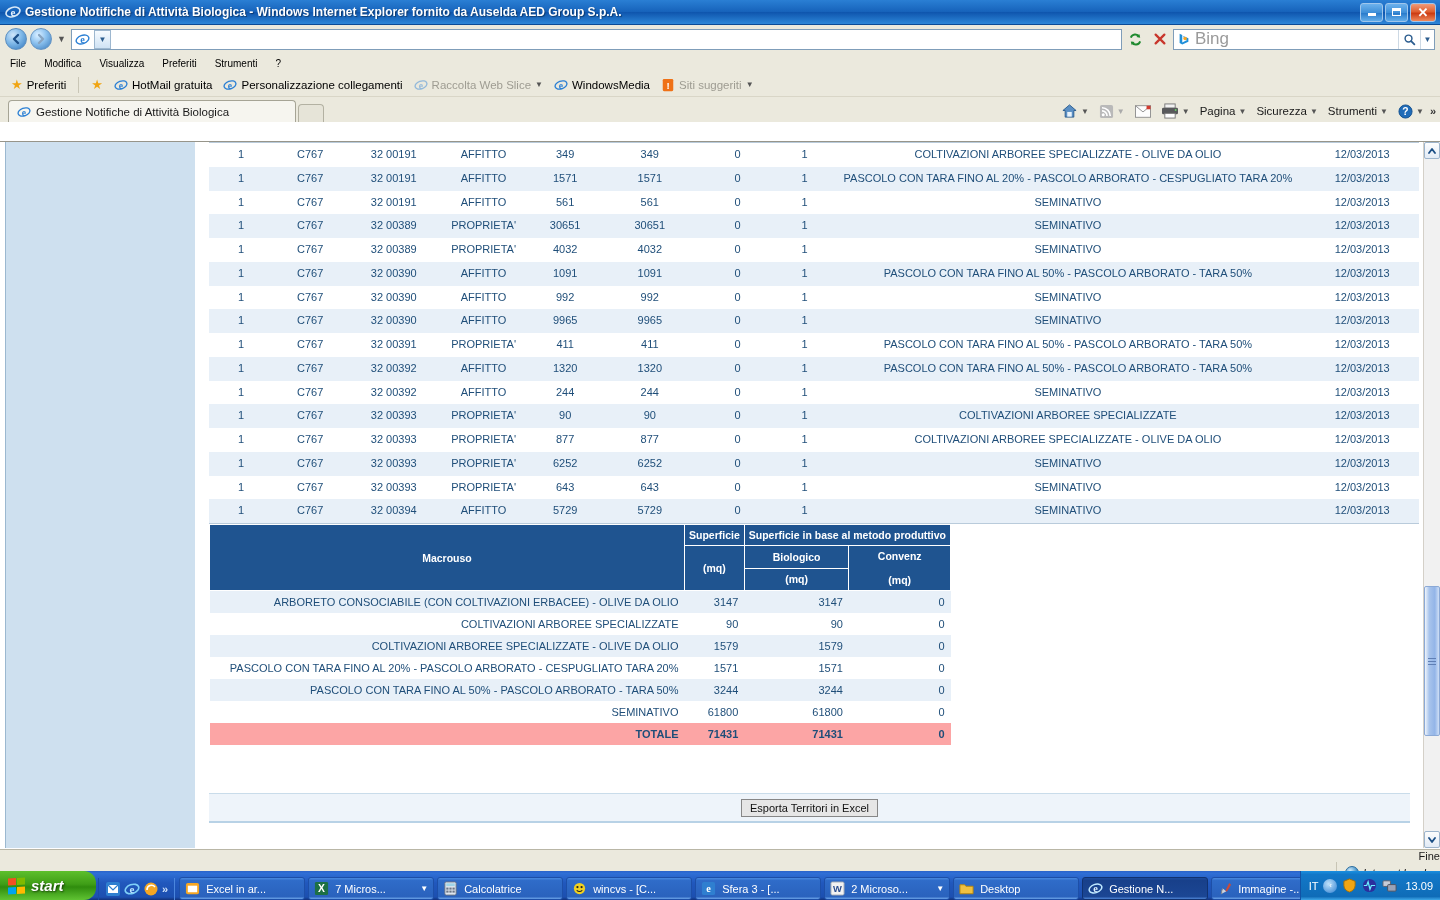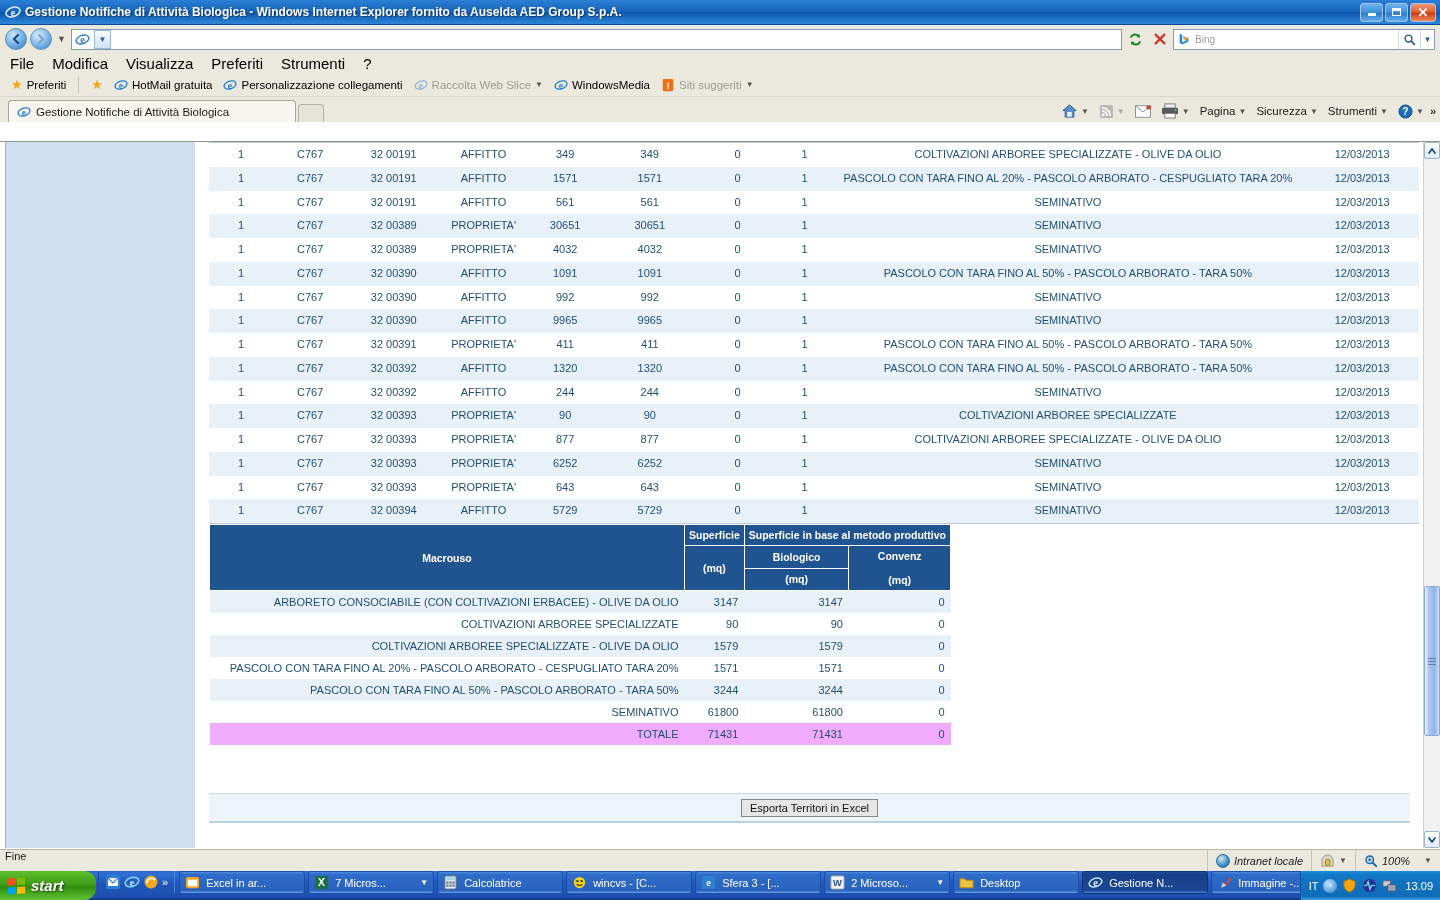--- a/index.html
+++ b/index.html
@@ -76,32 +76,32 @@
   .abtn {
     width: 21px; height: 21px; border: 1px solid transparent;
     display: flex; align-items: center; justify-content: center;
     font-size: 13px; font-weight: bold;
   }
   .search-wrap {
     width: 262px; height: 21px; background: #fff; border: 1px solid #7f9db9;
     display: flex; align-items: center; padding-left: 3px;
   }
   .bing-o { width:14px;height:14px; margin-right:4px; flex:none;}
-  .search-ph { font-size: 10px; color: #9a9a9a; flex: 1; }
+  .search-ph { font-size: 17px; color: #9a9a9a; flex: 1; }
   .search-go, .search-caret {
     height: 19px; border-left: 1px solid #cdd9e4;
     display: flex; align-items: center; justify-content: center; color: #2c5d8f;
   }
   .search-go { width: 22px; }
   .search-caret { width: 14px; font-size: 8px; }
 
   
   .menubar {
     height: 20px; background: #ebe9dd; display: flex; align-items: center;
-    padding-left: 10px; gap: 18px; font-size: 15px; color: #000;
+    padding-left: 10px; gap: 18px; font-size: 10px; color: #000;
   }
   
   .favbar {
     height: 24px; background: #ebe9dd; display: flex; align-items: center;
     padding-left: 8px; gap: 5px; font-size: 11.5px; color: #000;
     border-bottom: 1px solid #d9d6c7;
   }
   .fav-item { display: flex; align-items: center; gap: 4px; padding: 0 3px; white-space: nowrap; }
   .fav-item.dim { color: #9e9c92; }
   .fav-sep { width: 1px; height: 16px; background: #c9c6b6; margin: 0 4px; }
@@ -183,21 +183,21 @@
   table.summary th {
     background: #1f5490; color: #fff; font-size: 10.5px; font-weight: bold;
     text-align: center; padding: 4px 4px; border: 1px solid #ffffff;
   }
   table.summary td {
     padding: 5px 6px; border: none;
   }
   table.summary td.lbl { text-align: right; }
   table.summary td.num { text-align: right; }
   table.summary tr.alt td { background: #e8f0f8; }
-  table.summary tr.total td { background: #f0abfc; font-weight: normal; }
+  table.summary tr.total td { background: #fca5a5; font-weight: bold; }
 
   .s-macro { width: 478px; }
   .s-sup   { width: 57px; }
   .s-bio   { width: 105px; }
   .s-conv  { width: 102px; }
 
   
   .exportbar {
     margin: 48px 13px 0 13px; height: 30px;
     background: #eef4fa; border-top: 1px solid #c9dcea;
@@ -231,34 +231,34 @@
     border: 1px solid #8ba9d6; border-radius: 2px;
     display: flex; align-items: center; justify-content: center;
   }
   .grip { width: 8px; height: 7px;
     background: repeating-linear-gradient(to bottom,#5f7fb5 0 1px,transparent 1px 3px); }
 
   
   .statusbar {
     position: absolute; left: 0; top: 849px; width: 1440px; height: 22px;
     background: #ebe9dd; border-top: 1px solid #b9b6a6;
-    display: flex; align-items: flex-start; font-size: 11px; color: #1a1a1a;
+    display: flex; align-items: flex-end; font-size: 11px; color: #1a1a1a; flex-direction: column;
   }
   .sb-left { padding-left: 5px; flex: 1; }
   .sb-cell { display: flex; align-items: center; gap: 4px; padding: 7px 8px;
     border-left: 1px solid #c8c5b5; height: 100%; white-space: nowrap; font-style: italic; }
   .globe { width: 14px; height: 14px; border-radius: 50%;
     background: radial-gradient(circle at 35% 30%, #cfe9f8, #3f8fc7 60%, #1f5e93);
     border: 1px solid #2a6c9e; }
 
   
   .taskbar {
     position: absolute; left: 0; top: 871px; width: 1440px; height: 29px;
     background: linear-gradient(to bottom,#2b63c9 0%,#2f6fd6 8%,#2158bd 40%,#1c4fb0 90%,#12327a 100%);
-    display: flex; align-items: flex-start; border-radius: 12px;
+    display: flex; align-items: flex-end; border-radius: 12px;
   }
   .startbtn {
     height: 29px; width: 96px;
     background: linear-gradient(to bottom,#5dbf2c 0%,#3f9e17 45%,#2f8c0d 55%,#60c333 100%);
     border-radius: 0 12px 12px 0;
     display: flex; align-items: center; gap: 6px; padding-left: 8px;
     color: #fff; font-size: 15px; font-style: italic; font-weight: bold;
     text-shadow: 1px 1px 2px rgba(0,0,0,.55);
   }
   .flag { width: 17px; height: 16px; display:grid; grid-template-columns:1fr 1fr; grid-template-rows:1fr 1fr; gap:1.5px; transform: skewY(-4deg);}

